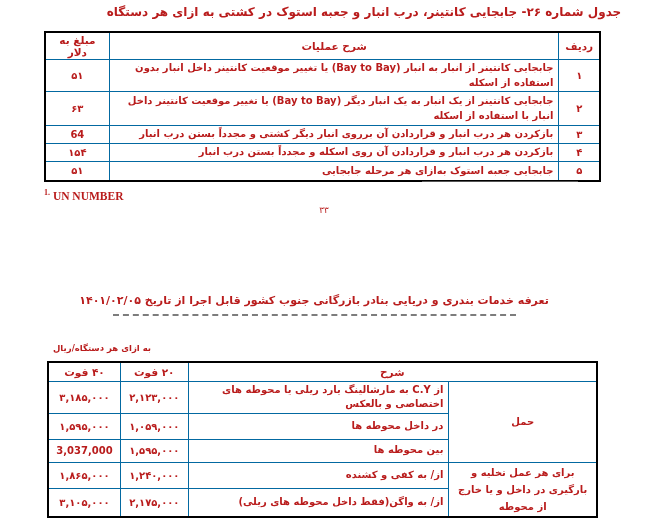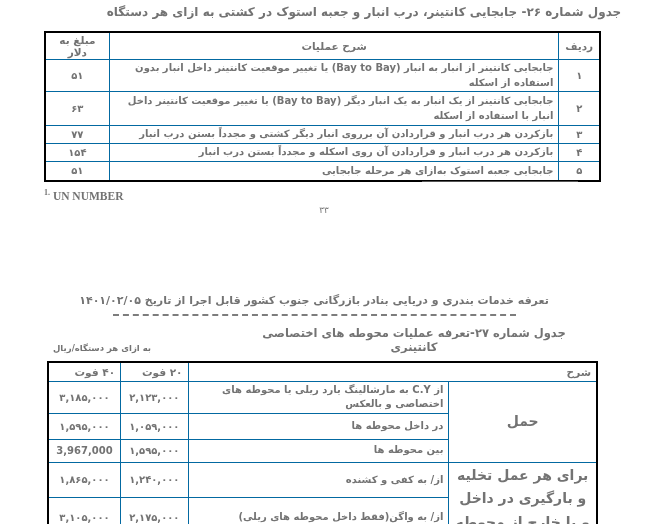--- a/index.html
+++ b/index.html
@@ -2,21 +2,21 @@
 <html lang="fa"><head>
 <meta charset="utf-8">
 <style>
   html, body { margin: 0; padding: 0; background: #fff; }
   .canvas {
     position: relative;
     width: 648px;
     height: 524px;
     background: #ffffff;
     font-family: "DejaVu Sans", sans-serif;
-    color: #737373;
+    color: #b91c1c;
     overflow: hidden;
   }
 
   
   .t26-title {
     position: absolute;
     top: 5px; left: 80px; width: 568px;
     text-align: center;
     font-size: 12px;
     font-weight: bold;
@@ -95,31 +95,31 @@
     text-align: center;
     font-size: 8.5px;
     font-weight: bold;
   }
 
   
   table.t27 {
     top: 361px; left: 47px; width: 551px;
     font-size: 10px;
   }
-  table.t27 th { text-align: right; font-size: 10.5px; }
+  table.t27 th { text-align: center; font-size: 10.5px; }
   table.t27 tr.hdr { height: 19px; }
   table.t27 tr.r1  { height: 28px; }
   table.t27 tr.r2  { height: 26px; }
   table.t27 tr.r3  { height: 23px; }
   table.t27 tr.r4  { height: 22px; }
   table.t27 tr.r5  { height: 24px; }
   td.cell-cat {
     text-align: center;
     line-height: 1.7;
-    font-size: 14px;
+    font-size: 10px;
   }
 </style>
 </head>
 <body>
 
 <div class="canvas">
 
   <div class="t26-title" dir="rtl">جدول شماره ۲۶- جابجایی کانتینر، درب انبار و جعبه استوک در کشتی به ازای هر دستگاه</div>
 
   <table class="doc-table t26" dir="rtl">
@@ -142,21 +142,21 @@
         <td class="cell-num">۵۱</td>
       </tr>
       <tr class="r2">
         <td class="cell-num">۲</td>
         <td class="cell-desc">جابجایی کانتینر از یک انبار به یک انبار دیگر (Bay to Bay) یا تغییر موقعیت کانتینر داخل انبار با استفاده از اسکله</td>
         <td class="cell-num">۶۳</td>
       </tr>
       <tr class="r3">
         <td class="cell-num">۳</td>
         <td class="cell-desc">بازکردن هر درب انبار و قراردادن آن برروی انبار دیگر کشتی و مجدداً بستن درب انبار</td>
-        <td class="cell-num">۷۷</td>
+        <td class="cell-num">64</td>
       </tr>
       <tr class="r4">
         <td class="cell-num">۴</td>
         <td class="cell-desc">بازکردن هر درب انبار و قراردادن آن روی اسکله و مجدداً بستن درب انبار</td>
         <td class="cell-num">۱۵۴</td>
       </tr>
       <tr class="r5">
         <td class="cell-num">۵</td>
         <td class="cell-desc">جابجایی جعبه استوک به‌ازای هر مرحله جابجایی</td>
         <td class="cell-num">۵۱</td>
@@ -166,21 +166,20 @@
 
   <div class="footnote-rule"></div>
   <div class="footnote">
     <sup>1.</sup>
     <span>UN NUMBER</span>
   </div>
   <div class="pagenum">۳۳</div>
 
   <div class="p2-header" dir="rtl">تعرفه خدمات بندری و دریایی بنادر بازرگانی جنوب کشور قابل اجرا از تاریخ  ۱۴۰۱/۰۲/۰۵</div>
   <div class="dashes"></div>
-  <div class="t27-title" dir="rtl">جدول شماره ۲۷-تعرفه عملیات محوطه های اختصاصی کانتینری</div>
   <div class="unit-label" dir="rtl">به ازای هر دستگاه/ریال</div>
 
   <table class="doc-table t27" dir="rtl">
     <colgroup>
       <col style="width:147px">
       <col style="width:259px">
       <col style="width:67px">
       <col style="width:72px">
     </colgroup>
     <thead>
@@ -198,21 +197,21 @@
         <td class="cell-num">۳,۱۸۵,۰۰۰</td>
       </tr>
       <tr class="r2">
         <td class="cell-desc">در داخل محوطه ها</td>
         <td class="cell-num">۱,۰۵۹,۰۰۰</td>
         <td class="cell-num">۱,۵۹۵,۰۰۰</td>
       </tr>
       <tr class="r3">
         <td class="cell-desc">بین محوطه ها</td>
         <td class="cell-num">۱,۵۹۵,۰۰۰</td>
-        <td class="cell-num">3,967,000</td>
+        <td class="cell-num">3,037,000</td>
       </tr>
       <tr class="r4">
         <td class="cell-cat" rowspan="2">برای هر عمل تخلیه و بارگیری  در داخل و یا خارج از محوطه</td>
         <td class="cell-desc">از/ به کفی و کشنده</td>
         <td class="cell-num">۱,۲۴۰,۰۰۰</td>
         <td class="cell-num">۱,۸۶۵,۰۰۰</td>
       </tr>
       <tr class="r5">
         <td class="cell-desc">از/ به واگن(فقط داخل محوطه های ریلی)</td>
         <td class="cell-num">۲,۱۷۵,۰۰۰</td>

